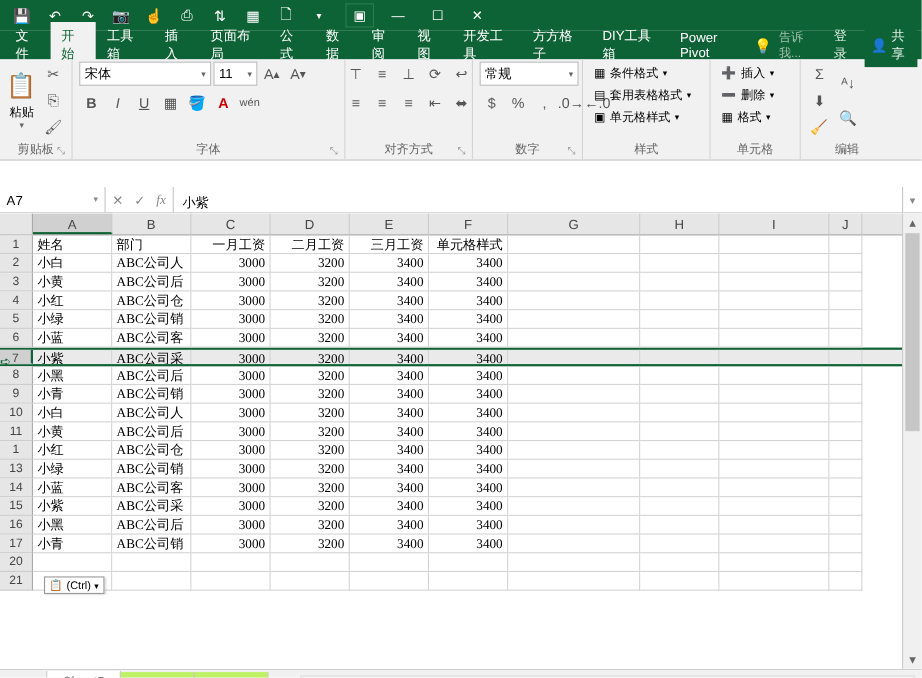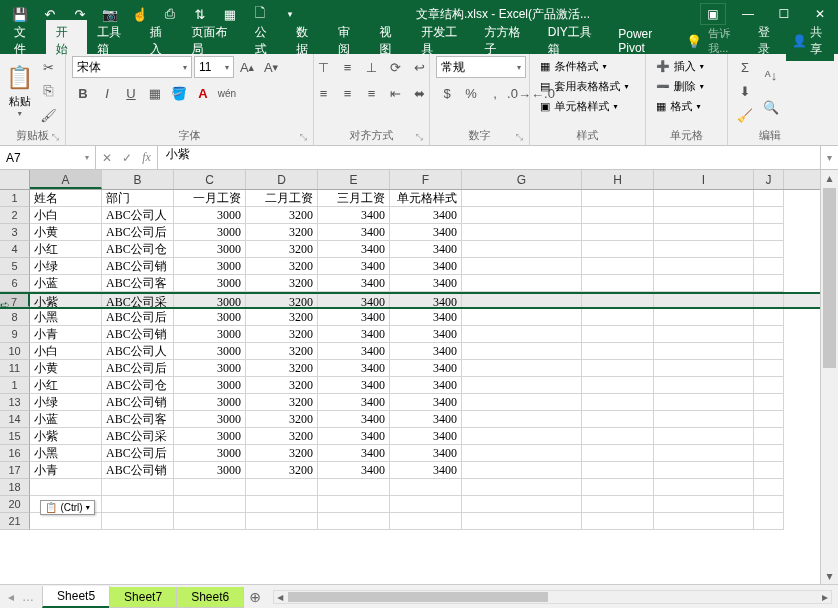--- a/index.html
+++ b/index.html
@@ -40,21 +40,21 @@
 .font-box { width: 120px; }
 .size-box { width: 40px; }
 .combo-arrow { font-size: 8px; color: #666; margin-left: auto; }
 
 .number-combo { border: 1px solid #bbb; background: #fff; height: 22px; width: 90px; display: flex; align-items: center; padding: 0 4px; font-size: 12px; }
 
 .style-btn { display: flex; align-items: center; gap: 4px; height: 20px; font-size: 11px; padding: 0 4px; }
 .cell-btn { display: flex; align-items: center; gap: 4px; height: 20px; font-size: 11px; padding: 0 4px; }
 
 
-.formula-bar { height: 24px; border-bottom: 1px solid #c6c6c6; display: flex; align-items: flex-start; background: #fff; }
+.formula-bar { height: 24px; border-bottom: 1px solid #c6c6c6; display: flex; align-items: flex-end; background: #fff; margin-top: 24px; }
 .name-box { width: 96px; border-right: 1px solid #c6c6c6; height: 100%; display: flex; align-items: center; padding: 0 6px; font-size: 12px; }
 .name-box .arrow { margin-left: auto; font-size: 8px; color: #888; }
 .fb-btns { display: flex; height: 100%; align-items: center; border-right: 1px solid #c6c6c6; padding: 0 6px; gap: 10px; color: #888; }
 .fx { font-style: italic; font-family: serif; }
 .formula-input { flex: 1; padding: 0 8px; font-size: 12px; }
 .fb-expand { width: 18px; border-left: 1px solid #c6c6c6; height: 100%; display: flex; align-items: center; justify-content: center; color: #888; font-size: 10px; }
 
 
 .grid-area { height: 414px; position: relative; background: #fff; display: flex; }
 .grid-main { flex: 1; overflow: hidden; position: relative; }
@@ -107,21 +107,20 @@
     <div class="qat-btn">↶</div>
     <div class="qat-btn">↷</div>
     <div class="qat-btn">📷</div>
     <div class="qat-btn">☝</div>
     <div class="qat-btn">⎙</div>
     <div class="qat-btn">⇅</div>
     <div class="qat-btn">▦</div>
     <div class="qat-btn">🗋</div>
     <div class="qat-btn" style="font-size:9px">▾</div>
   </div>
-  <div class="title-center">文章结构.xlsx - Excel(产品激活...</div>
   <div class="win-controls">
     <div class="win-btn boxed">▣</div>
     <div class="win-btn">—</div>
     <div class="win-btn">☐</div>
     <div class="win-btn">✕</div>
   </div>
 </div>
 
 <div class="ribbon-tabs">
   <div class="rtab">文件</div>
@@ -521,33 +520,20 @@
           <div class="cell num" style="width: 72px;">3000</div>
           <div class="cell num" style="width: 72px;">3200</div>
           <div class="cell num" style="width: 72px;">3400</div>
           <div class="cell num" style="width: 72px;">3400</div>
           <div class="cell num" style="width: 120px;"></div>
           <div class="cell num" style="width: 72px;"></div>
           <div class="cell num" style="width: 100px;"></div>
           <div class="cell num" style="width: 30px;"></div>
         </div>
         <div class="row-line">
-          <div class="rh">18</div>
-          <div class="cell txt" style="width: 72px;"></div>
-          <div class="cell txt" style="width: 72px;"></div>
-          <div class="cell num" style="width: 72px;"></div>
-          <div class="cell num" style="width: 72px;"></div>
-          <div class="cell num" style="width: 72px;"></div>
-          <div class="cell num" style="width: 72px;"></div>
-          <div class="cell num" style="width: 120px;"></div>
-          <div class="cell num" style="width: 72px;"></div>
-          <div class="cell num" style="width: 100px;"></div>
-          <div class="cell num" style="width: 30px;"></div>
-        </div>
-        <div class="row-line">
           <div class="rh">20</div>
           <div class="cell txt" style="width: 72px;"></div>
           <div class="cell txt" style="width: 72px;"></div>
           <div class="cell num" style="width: 72px;"></div>
           <div class="cell num" style="width: 72px;"></div>
           <div class="cell num" style="width: 72px;"></div>
           <div class="cell num" style="width: 72px;"></div>
           <div class="cell num" style="width: 120px;"></div>
           <div class="cell num" style="width: 72px;"></div>
           <div class="cell num" style="width: 100px;"></div>

